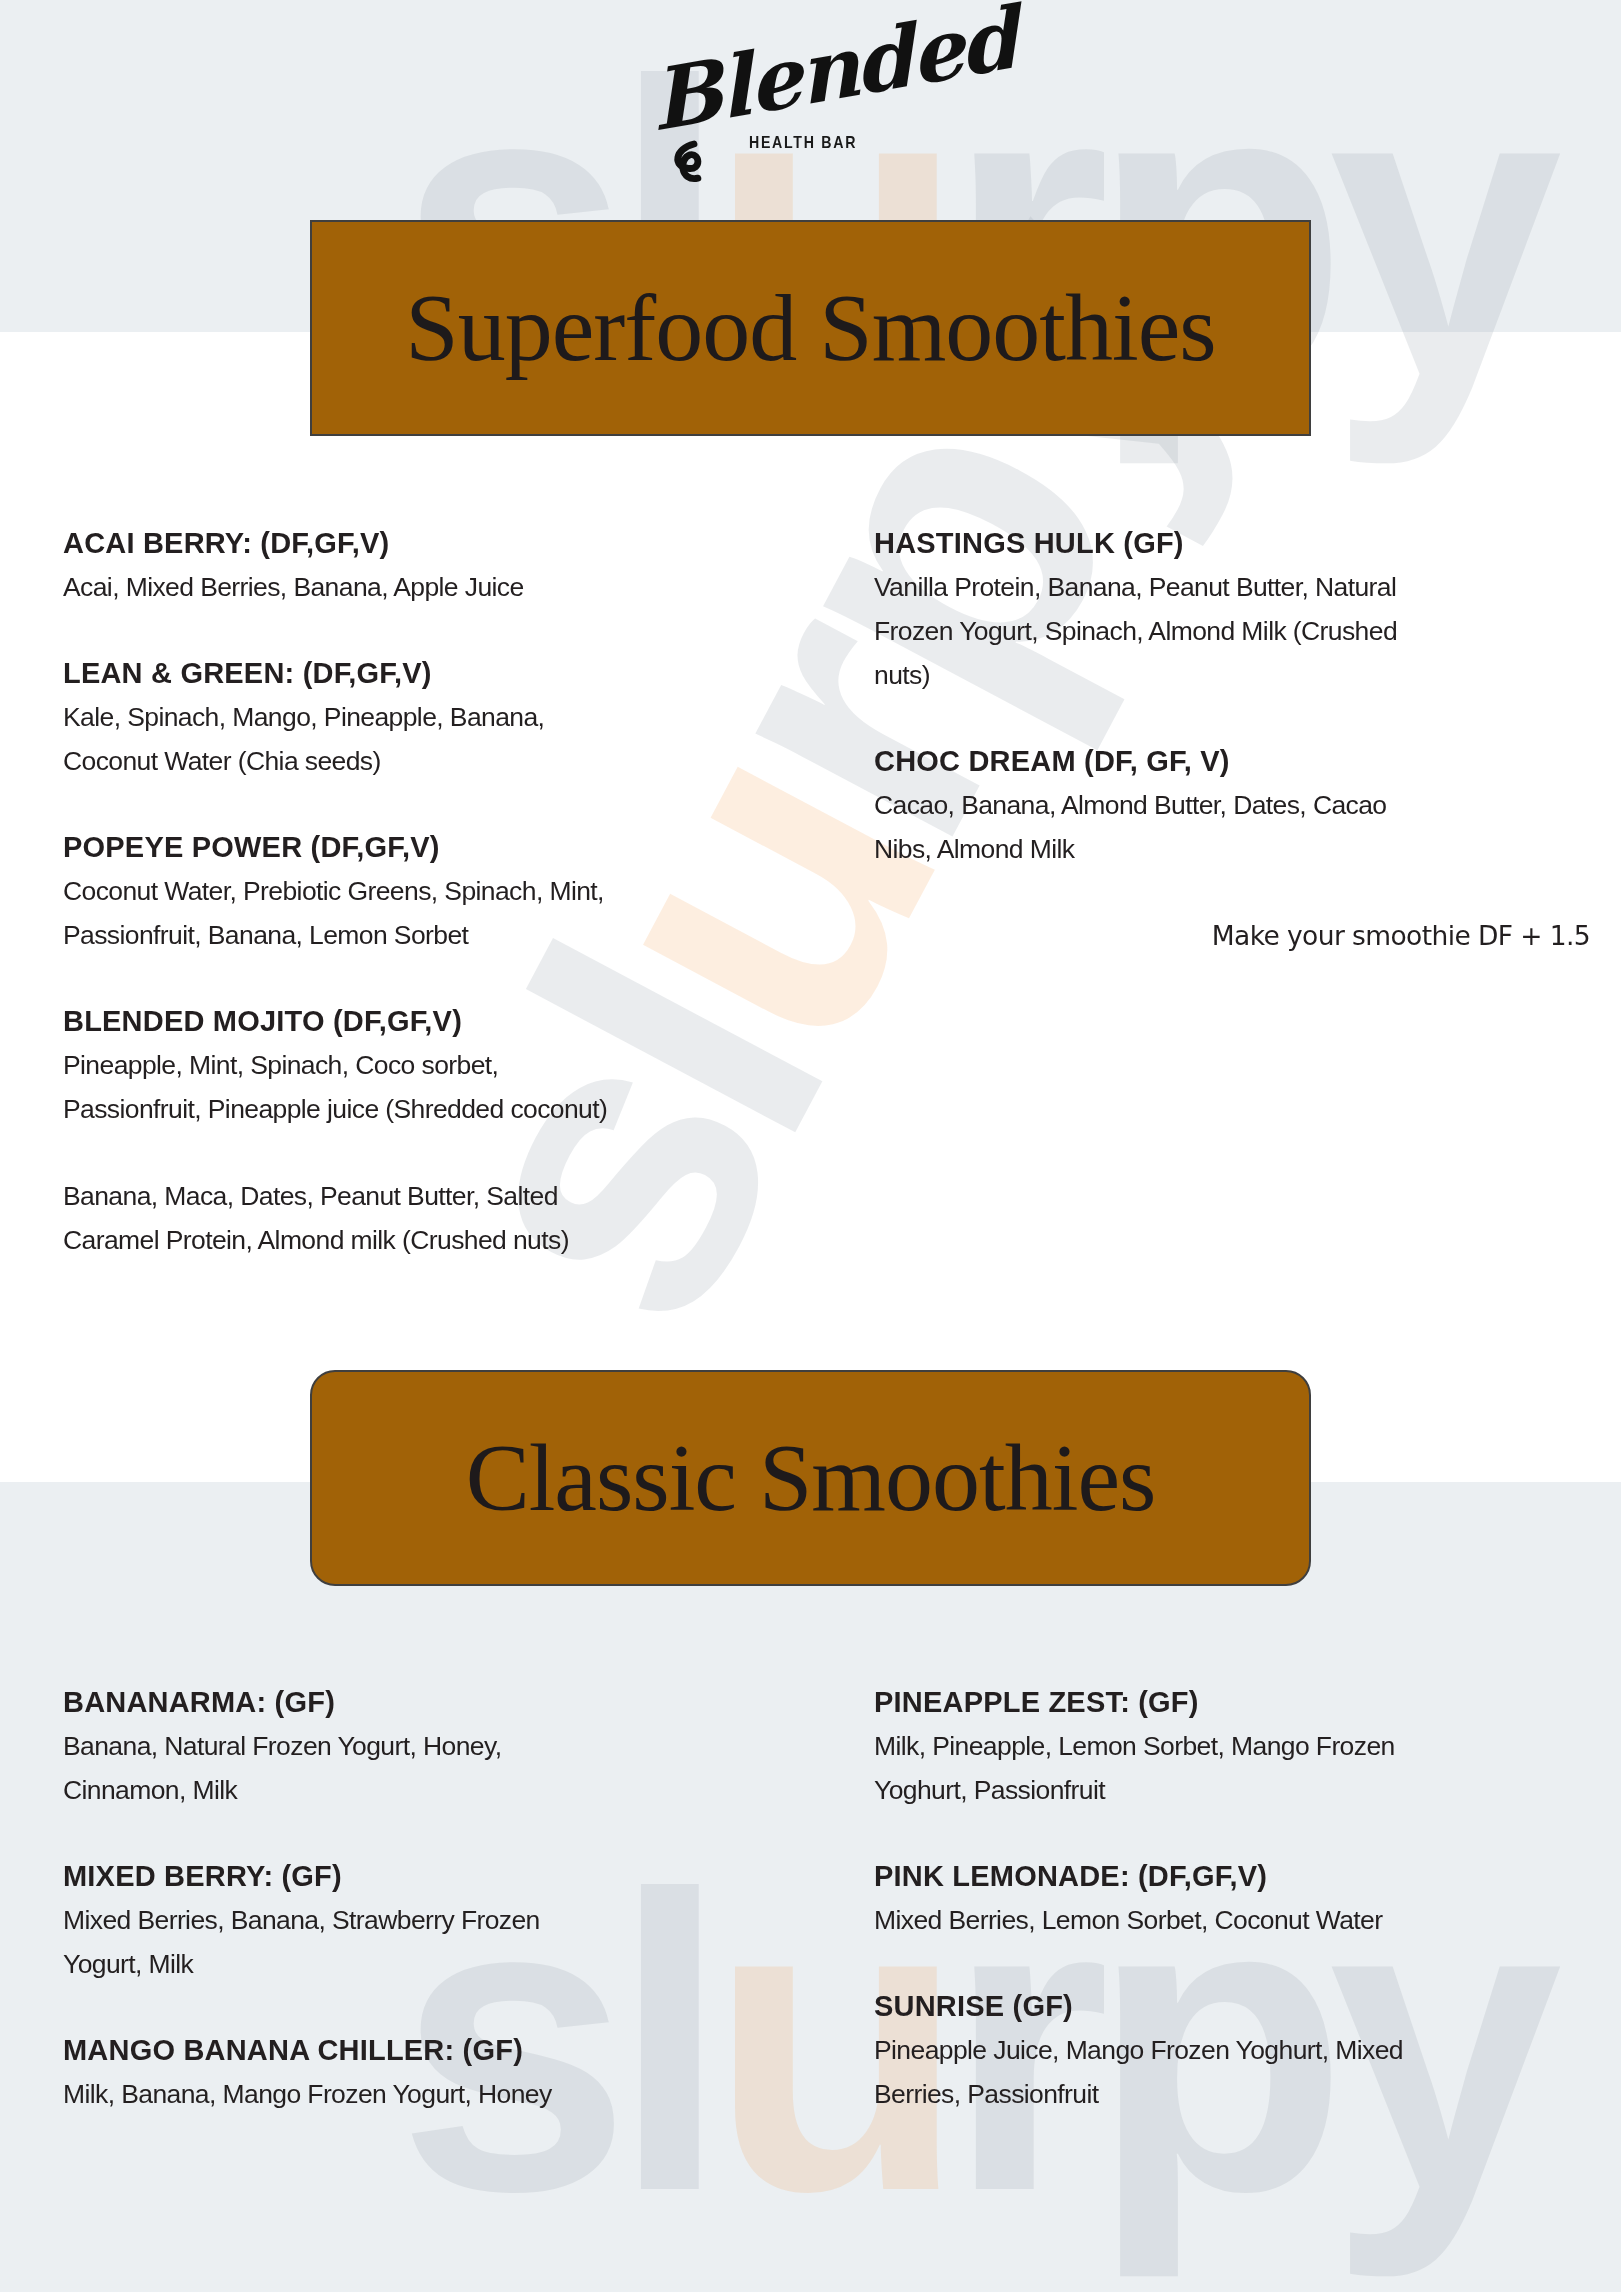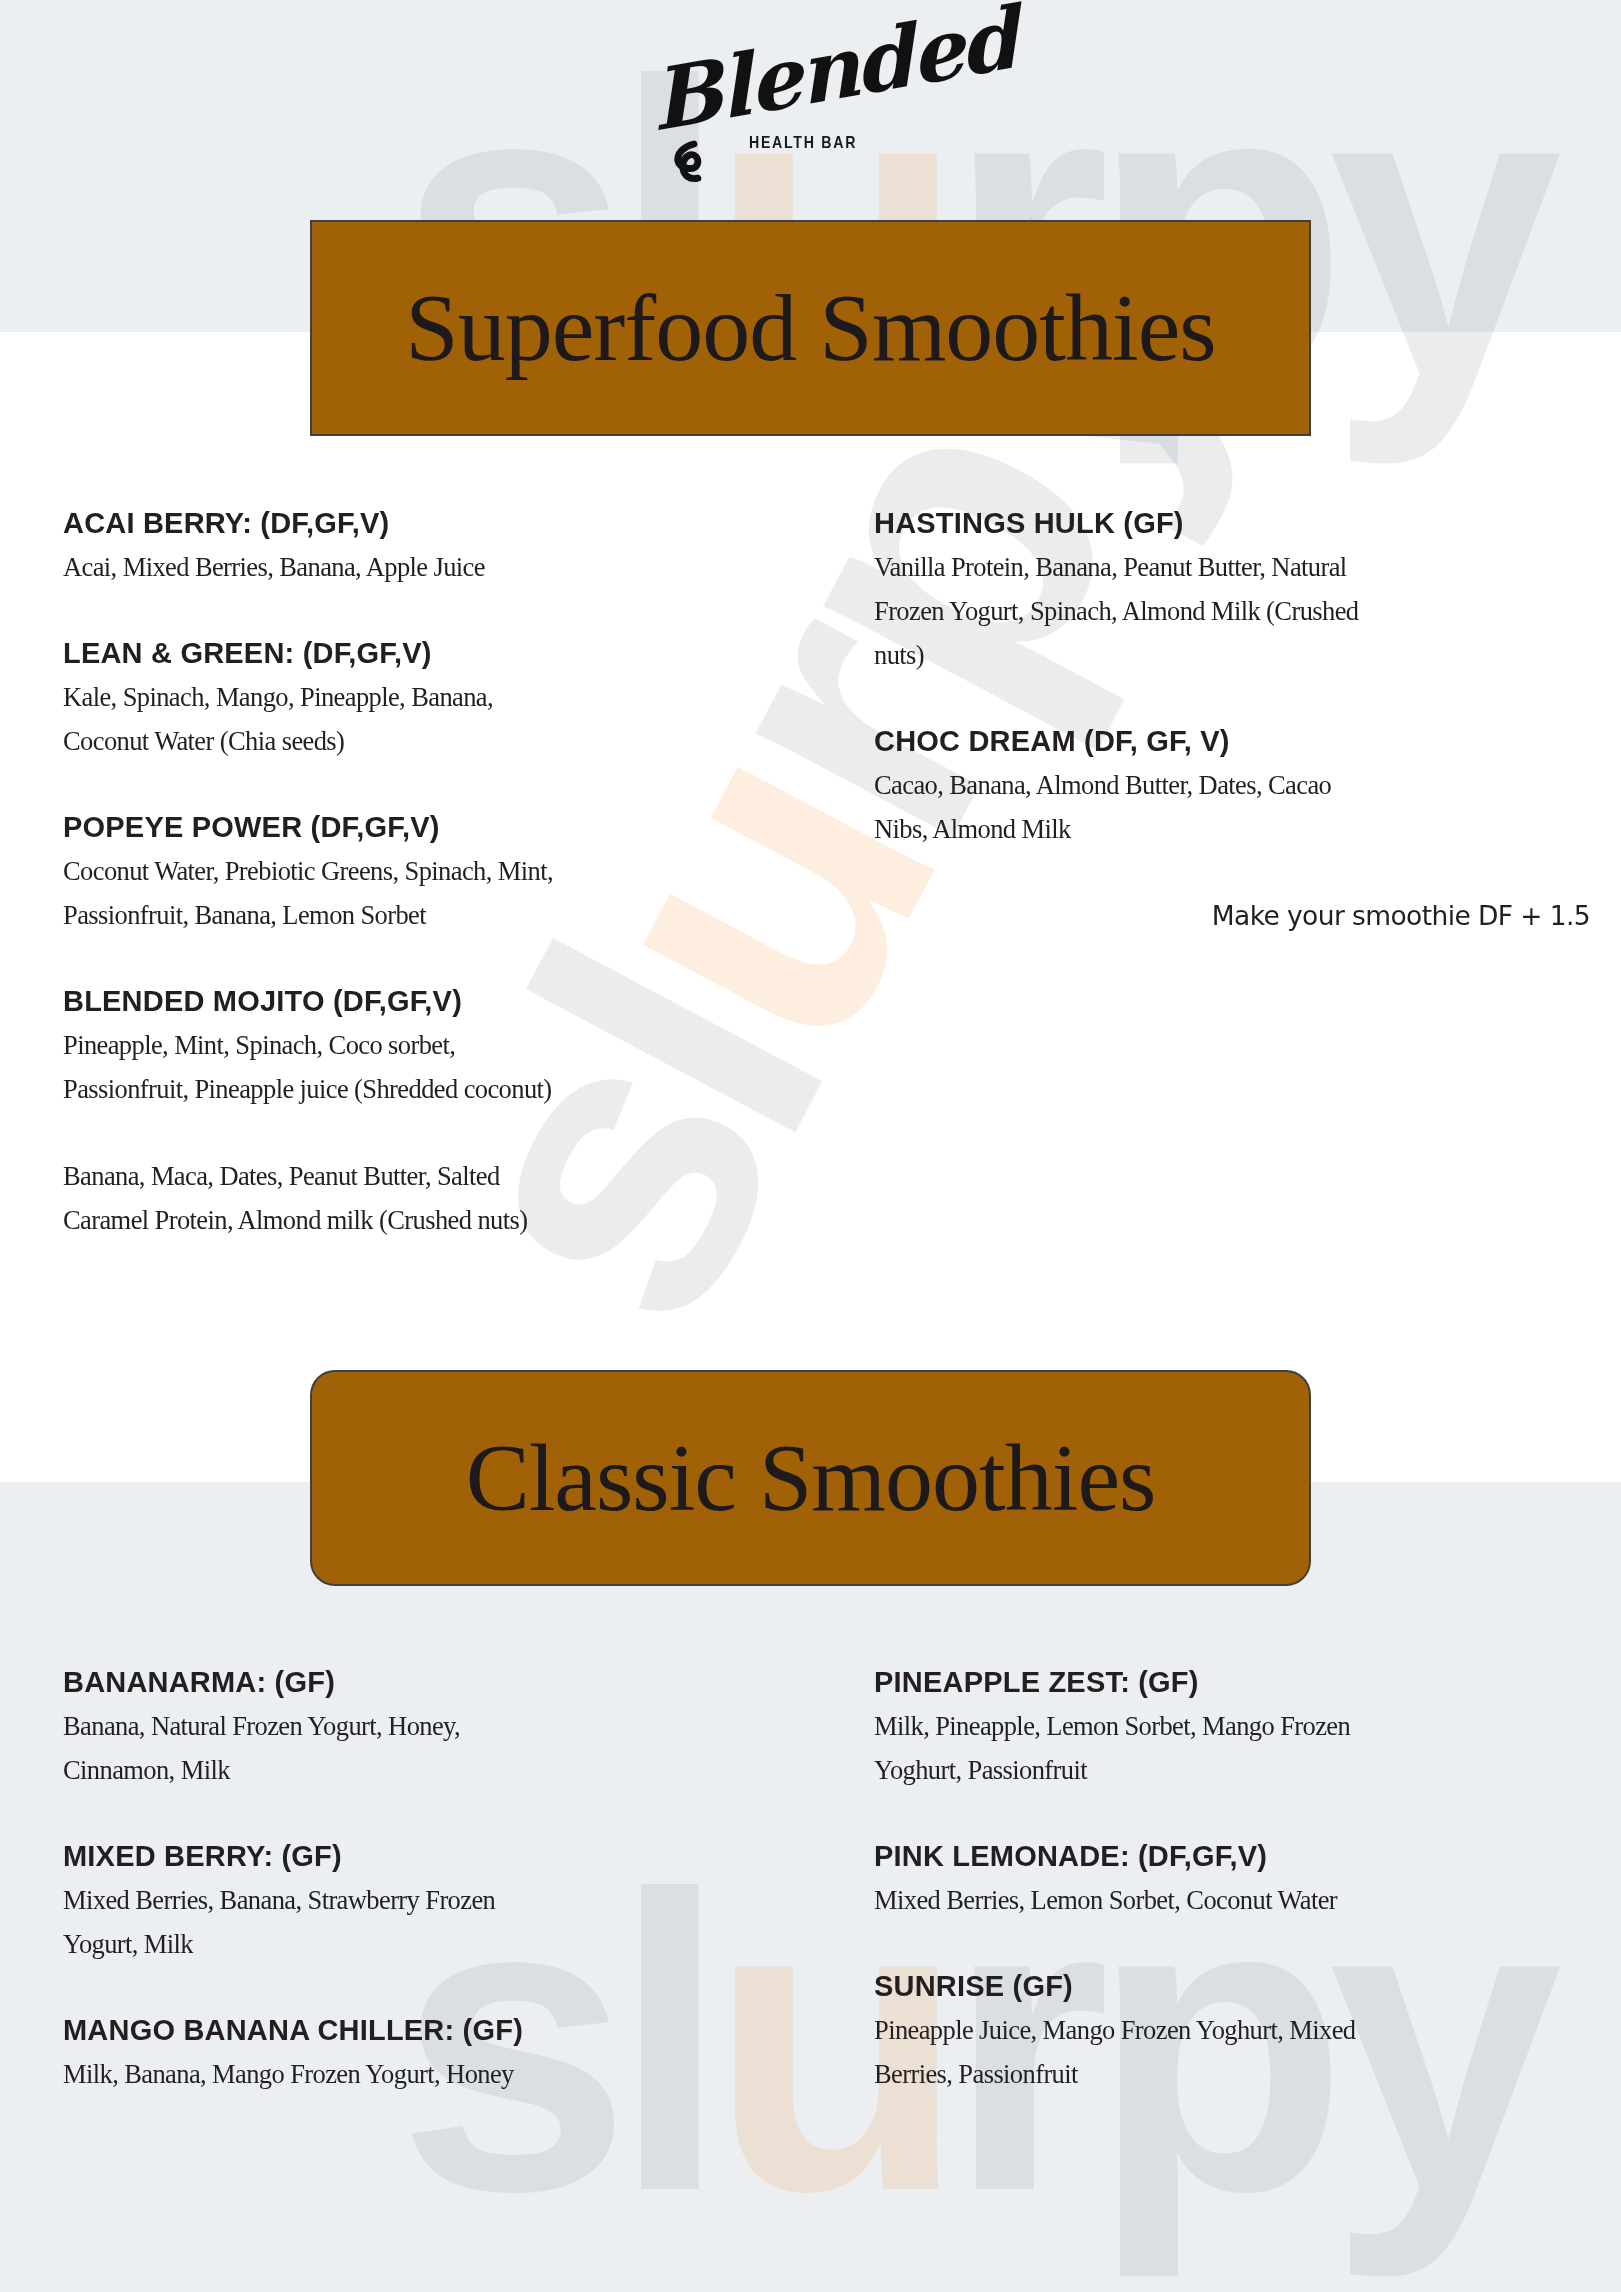--- a/index.html
+++ b/index.html
@@ -30,25 +30,25 @@
               transform: scaleX(0.85); transform-origin: left; }
 
   .title-box { position: absolute; left: 310px; width: 1001px; height: 216px;
                background: #a16207; border: 2px solid #3f3f3f; border-bottom-width: 2.9px;
                display: flex; align-items: center; justify-content: center; }
   .title-box h1 { font-family: "Liberation Serif", serif; font-weight: normal; font-size: 96px;
                   color: #1e1a1b; letter-spacing: -1px; line-height: 1; }
   .box1 { top: 220px; }
   .box2 { top: 1370px; border-radius: 25px; }
 
-  .col { position: absolute; width: 745px; }
+  .col { position: absolute; width: 745px; margin-top: 20px; }
   .item { margin-bottom: 43px; }
   .item-name { font-family: "Liberation Sans", sans-serif; font-weight: bold; font-size: 29px;
                line-height: 43px; color: #231f20; display: block; letter-spacing: 0.2px; }
-  .item-desc { font-family: Liberation Serif, serif; font-size: 26.5px; line-height: 44px;
+  .item-desc { font-family: Liberation Sans, sans-serif; font-size: 26.5px; line-height: 44px;
                color: #231f20; display: block; letter-spacing: -0.6px; }
   .note { font-family: "DejaVu Sans", sans-serif; font-size: 26.5px; line-height: 44px;
           color: #231f20; letter-spacing: -0.6px; text-align: right; }
 
   .sf-left { left: 63px; top: 502px; width: 745px; }
   .sf-right { left: 874px; top: 502px; width: 716px; }
   .cl-left { left: 63px; top: 1661px; width: 745px; }
   .cl-right { left: 874px; top: 1661px; width: 716px; }
 </style>
 </head>

